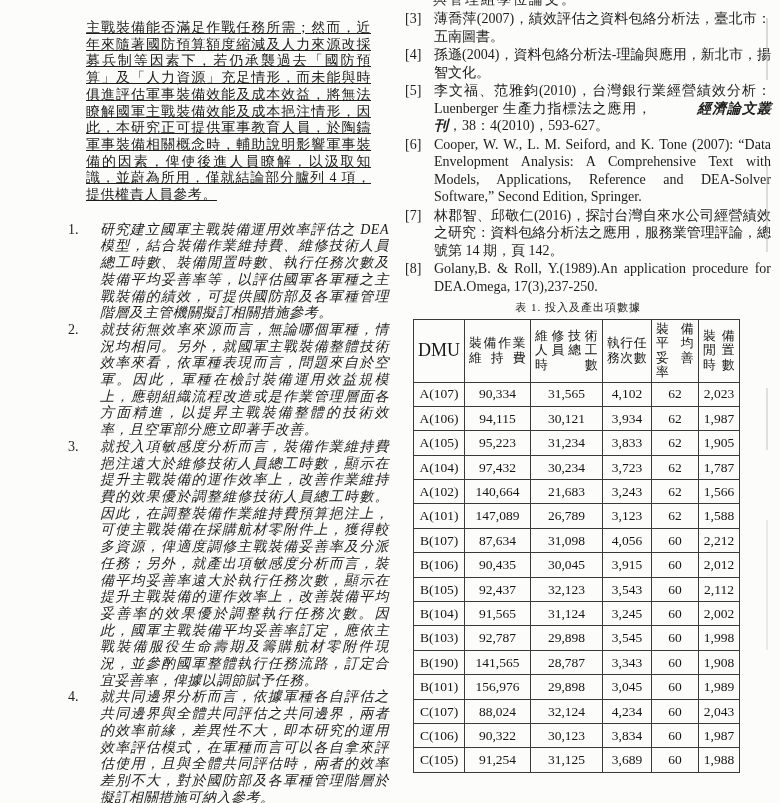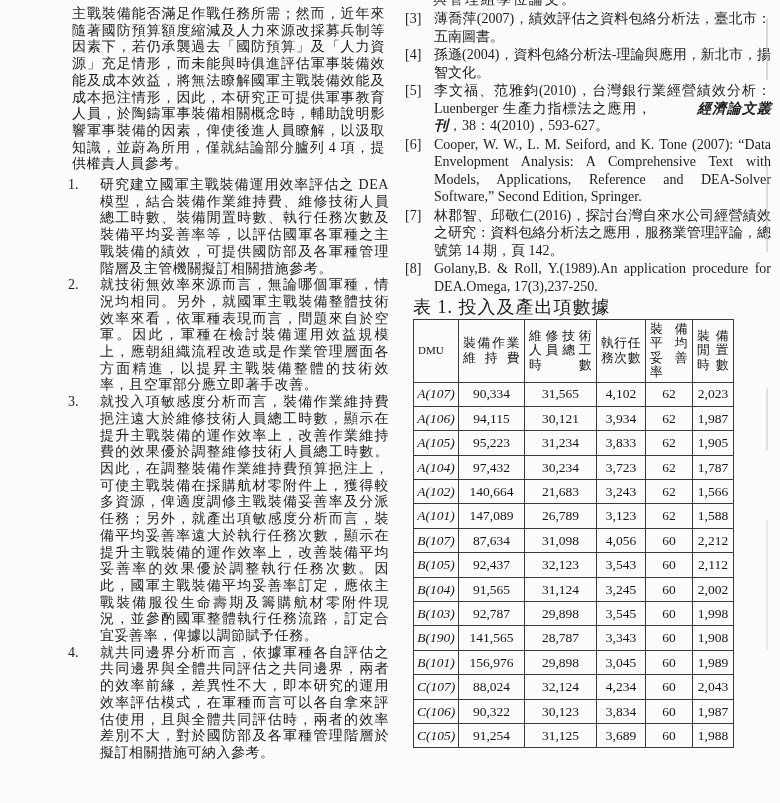--- a/index.html
+++ b/index.html
@@ -9,58 +9,58 @@
     position:relative;
   }
   .page{position:absolute;inset:0;}
 
   
   .left-col{
     position:absolute;left:68px;top:2px;width:321px;
     font-size:14px;line-height:16.7px;letter-spacing:0.55px;
     text-align:justify;
   }
-  .intro{margin:4px;}
+  .intro{margin:18px;text-decoration:underline;}
   .clist{margin:0;}
   .citem{display:flex;align-items:flex-start;}
   .citem .num{flex:0 0 32px;letter-spacing:0;}
-  .citem .txt{flex:1 1 auto;text-align:justify;}
+  .citem .txt{flex:1 1 auto;text-align:justify;font-style:italic;}
 
   
   .right-col{
     position:absolute;left:405px;top:0;width:366px;
     font-size:14px;line-height:17.5px;
   }
   .partial-top{
     height:9px;overflow:hidden;margin-left:28px;
   }
   .partial-top span{display:block;margin-top:-9px;letter-spacing:2px;}
   .ref{position:relative;padding-left:29px;text-align:justify;margin-top:1px;}
   .ref .rnum{position:absolute;left:0;top:0;letter-spacing:0;}
   .ref .journal{font-weight:bold;font-style:italic;margin-left:45px;}
 
   
   .tbl-caption{
-    text-align:left;margin:4px 0 2px 8px;width:330px;
-    font-size:18px;letter-spacing:1px;
+    text-align:center;margin:4px 0 2px 8px;width:330px;
+    font-size:11px;letter-spacing:1px;
   }
   table.data{
     border-collapse:collapse;margin-left:8px;table-layout:fixed;
     font-size:13.5px;color:#151515;
   }
   table.data td,table.data th{
     border:1px solid #3a3a3a;padding:0 2px;overflow:hidden;
   }
   table.data th{
     font-weight:normal;font-size:12.8px;line-height:14.5px;vertical-align:middle;
     text-align:justify;text-align-last:justify;letter-spacing:0.5px;padding:2px 4px;
   }
-  table.data th.dmu-h{text-align:right;text-align-last:left;letter-spacing:0;font-size:11px;}
+  table.data th.dmu-h{text-align:right;text-align-last:left;letter-spacing:0;font-size:18px;}
   table.data td{height:23.4px;text-align:center;letter-spacing:0;}
-  table.data td.dmu{text-align:center;font-style:italic;}
+  table.data td.dmu{text-align:center;}
 
   
   .scan-line{position:absolute;width:1.5px;background:#bdbdbd;left:766px;}
   #sl1{top:18px;height:62px;opacity:.55;}
   #sl2{top:166px;height:86px;opacity:.5;}
   #sl3{top:388px;height:62px;opacity:.45;}
   #sl4{top:520px;height:130px;opacity:.3;}
 </style>
 </head>
 <body>
@@ -206,20 +206,28 @@
 
           <tr>
             <td class="dmu">B(107)</td>
             <td>87,634</td>
             <td>31,098</td>
             <td>4,056</td>
             <td>60</td>
             <td>2,212</td>
           </tr>
 
+          <tr>
+            <td class="dmu">B(106)</td>
+            <td>90,435</td>
+            <td>30,045</td>
+            <td>3,915</td>
+            <td>60</td>
+            <td>2,012</td>
+          </tr>
 
           <tr>
             <td class="dmu">B(105)</td>
             <td>92,437</td>
             <td>32,123</td>
             <td>3,543</td>
             <td>60</td>
             <td>2,112</td>
           </tr>
 

